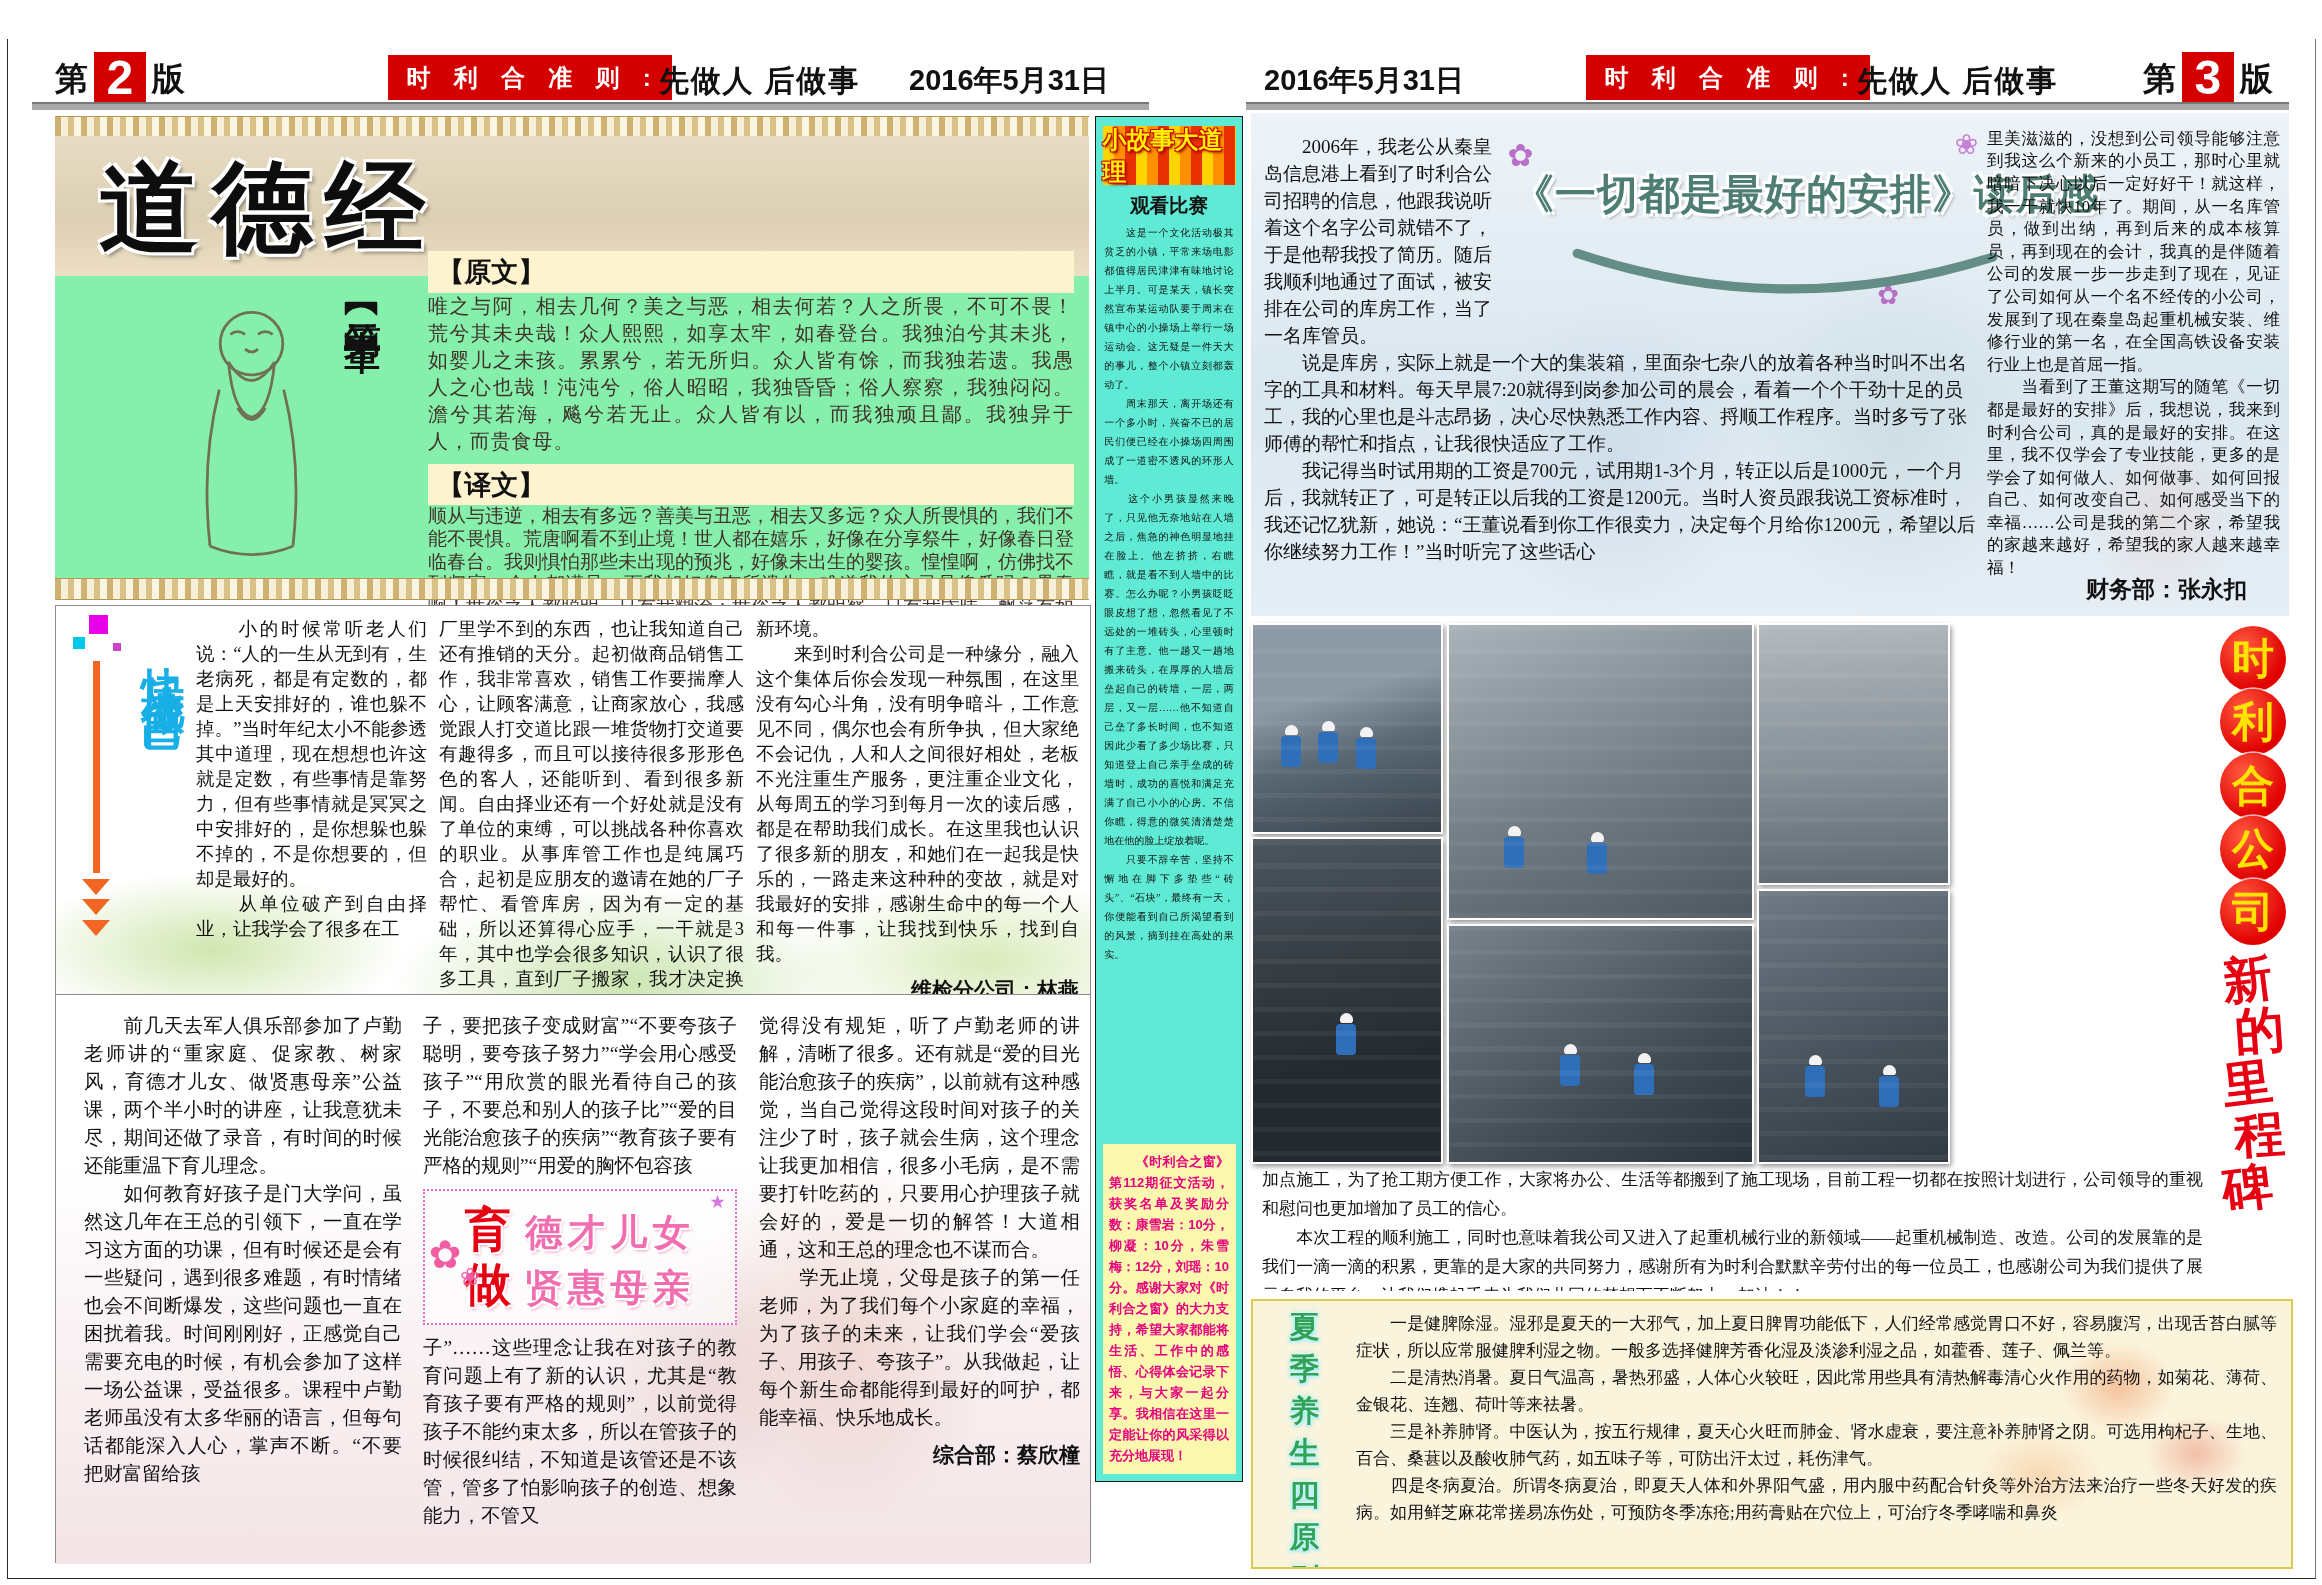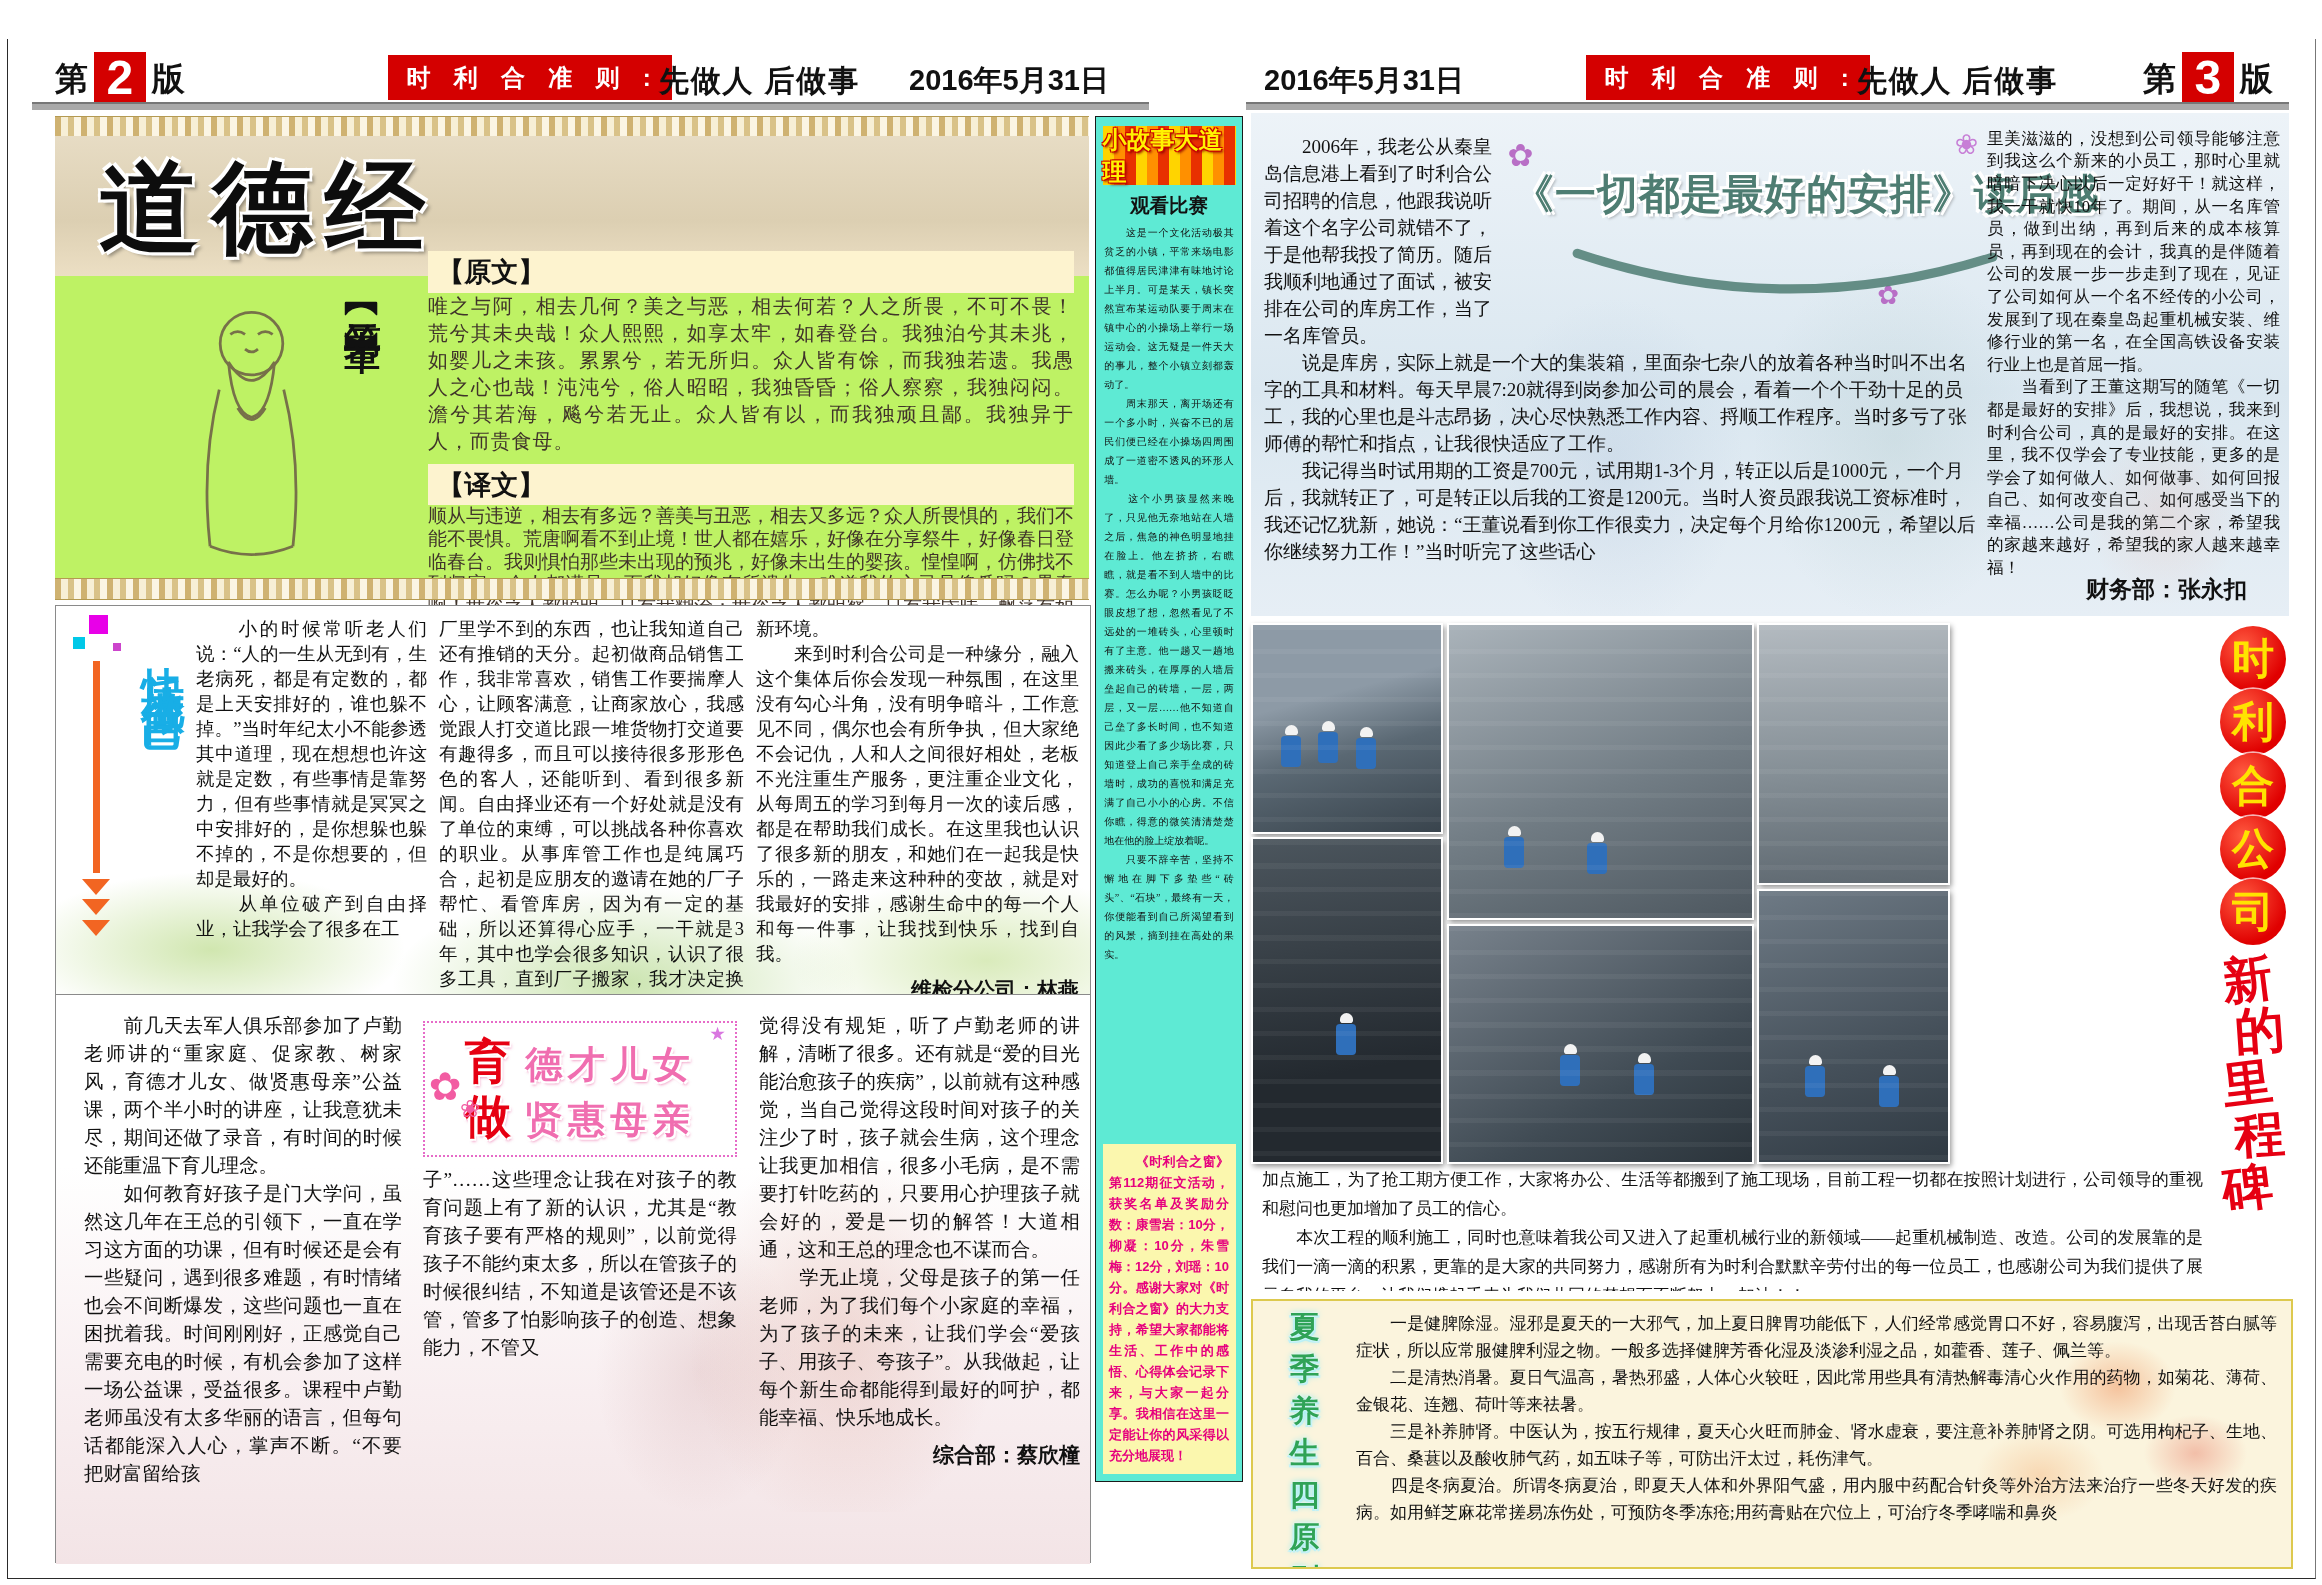--- a/index.html
+++ b/index.html
@@ -15,21 +15,21 @@
   
   .pageno{font-family:"Liberation Sans",sans-serif;font-weight:bold;font-size:33px;display:flex;align-items:center;gap:5.5px;}
   .pageno .num{background:#d40000;color:#fff;font-size:48px;line-height:1;padding:1.8px 13px 5.5px;}
   .motto-box{background:#d40000;color:#fff;font-family:"Liberation Sans",sans-serif;font-weight:bold;
              font-size:24px;letter-spacing:8.3px;padding:6.5px 13px 6.5px 18.5px;}
   .motto-txt{font-family:"Liberation Sans",sans-serif;font-weight:bold;font-size:30px;letter-spacing:1.8px;padding-top:5.5px;}
   .date-txt{font-family:"Liberation Sans",sans-serif;font-weight:bold;font-size:29px;padding-top:5.5px;}
   .grule{background:linear-gradient(180deg,#777 0 1.8px,#a9a9a9 1.8px 100%);height:8.3px;}
 
   
-  .ddj{left:55px;top:116px;width:1034px;height:484px;background:#bef264;}
+  .ddj{left:55px;top:116px;width:1034px;height:484px;background:#86efac;}
   .lace{position:absolute;left:0;width:100%;height:20px;
         background:repeating-linear-gradient(90deg,#cfb271 0 6.5px,#f7efd6 6.5px 13px,#d9c288 13px 19.4px,#fbf5e4 19.4px 26px);
         border-top:0.9px solid #b49a52;border-bottom:0.9px solid #b49a52;}
   .lace.top{top:0;} .lace.bot{bottom:0;}
   .ddj-paint{left:0;top:20px;width:100%;height:140px;
              background:linear-gradient(180deg,#e7dcc4,#dccfb2 60%,#ecdfc4);}
   .ddj-title{left:44px;top:26px;font-size:100px;font-weight:900;letter-spacing:13px;color:#0d0d0d;
              font-family:"Liberation Serif",serif;
              text-shadow:-2.8px -2.8px 0 #fff,2.8px -2.8px 0 #fff,-2.8px 2.8px 0 #fff,2.8px 2.8px 0 #fff,4.6px 4.6px 3.7px rgba(0,0,0,.35);}
   .ddj-chapter{left:282px;top:174px;height:295px;font-size:37px;font-weight:900;letter-spacing:3.7px;}
@@ -207,20 +207,21 @@
 　　来到时利合公司是一种缘分，融入这个集体后你会发现一种氛围，在这里没有勾心斗角，没有明争暗斗，工作意见不同，偶尔也会有所争执，但大家绝不会记仇，人和人之间很好相处，老板不光注重生产服务，更注重企业文化，从每周五的学习到每月一次的读后感，都是在帮助我们成长。在这里我也认识了很多新的朋友，和她们在一起我是快乐的，一路走来这种种的变故，就是对我最好的安排，感谢生命中的每一个人和每一件事，让我找到快乐，找到自我。</div>
         <div class="sig">维检分公司：林燕</div>
       </div>
     </div>
 
     <div class="art2">
       <div class="violin"></div>
       <div class="abs par-col1 par-col jt pre">　　前几天去军人俱乐部参加了卢勤老师讲的“重家庭、促家教、树家风，育德才儿女、做贤惠母亲”公益课，两个半小时的讲座，让我意犹未尽，期间还做了录音，有时间的时候还能重温下育儿理念。
 　　如何教育好孩子是门大学问，虽然这几年在王总的引领下，一直在学习这方面的功课，但有时候还是会有一些疑问，遇到很多难题，有时情绪也会不间断爆发，这些问题也一直在困扰着我。时间刚刚好，正感觉自己需要充电的时候，有机会参加了这样一场公益课，受益很多。课程中卢勤老师虽没有太多华丽的语言，但每句话都能深入人心，掌声不断。“不要把财富留给孩</div>
       <div class="abs par-col2">
+        <div class="par-col jt pre">子，要把孩子变成财富”“不要夸孩子聪明，要夸孩子努力”“学会用心感受孩子”“用欣赏的眼光看待自己的孩子，不要总和别人的孩子比”“爱的目光能治愈孩子的疾病”“教育孩子要有严格的规则”“用爱的胸怀包容孩</div>
         <div class="deco-box">
           <span class="flower" style="left:3.7px;top:41px;font-size:39px;">✿</span>
           <span class="flower" style="left:35px;top:72px;font-size:24px;">❀</span>
           <span class="flower" style="right:9.2px;top:0px;font-size:18.5px;color:#d977e0;">★</span>
           <div class="deco-line deco-l1"><span>育</span><span>德</span><span>才</span><span>儿</span><span>女</span></div>
           <div class="deco-line deco-l2"><span>做</span><span>贤</span><span>惠</span><span>母</span><span>亲</span></div>
         </div>
         <div class="par-col jt pre">子”……这些理念让我在对孩子的教育问题上有了新的认识，尤其是“教育孩子要有严格的规则”，以前觉得孩子不能约束太多，所以在管孩子的时候很纠结，不知道是该管还是不该管，管多了怕影响孩子的创造、想象能力，不管又</div>
       </div>
       <div class="abs par-col3">

